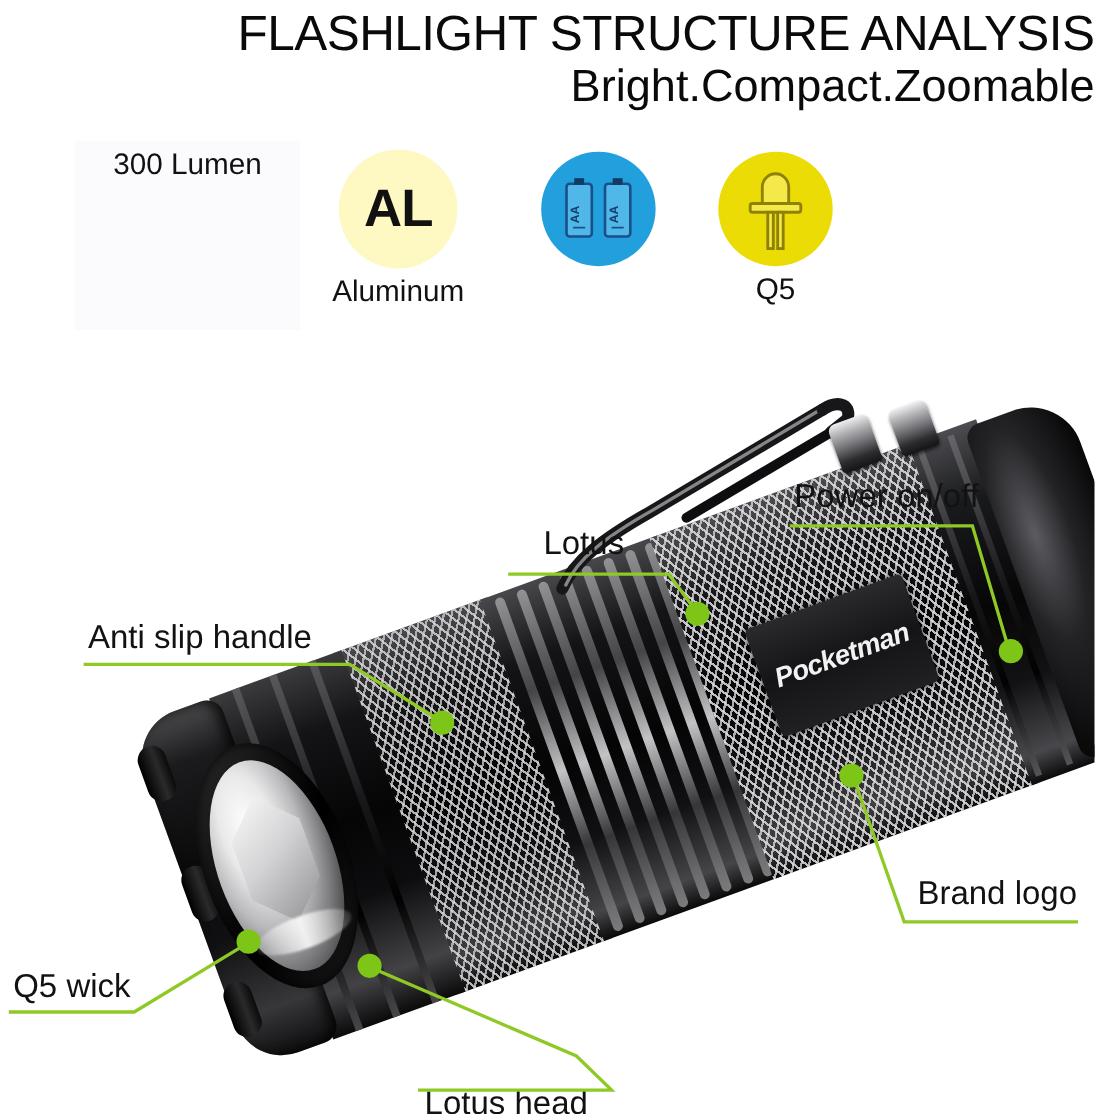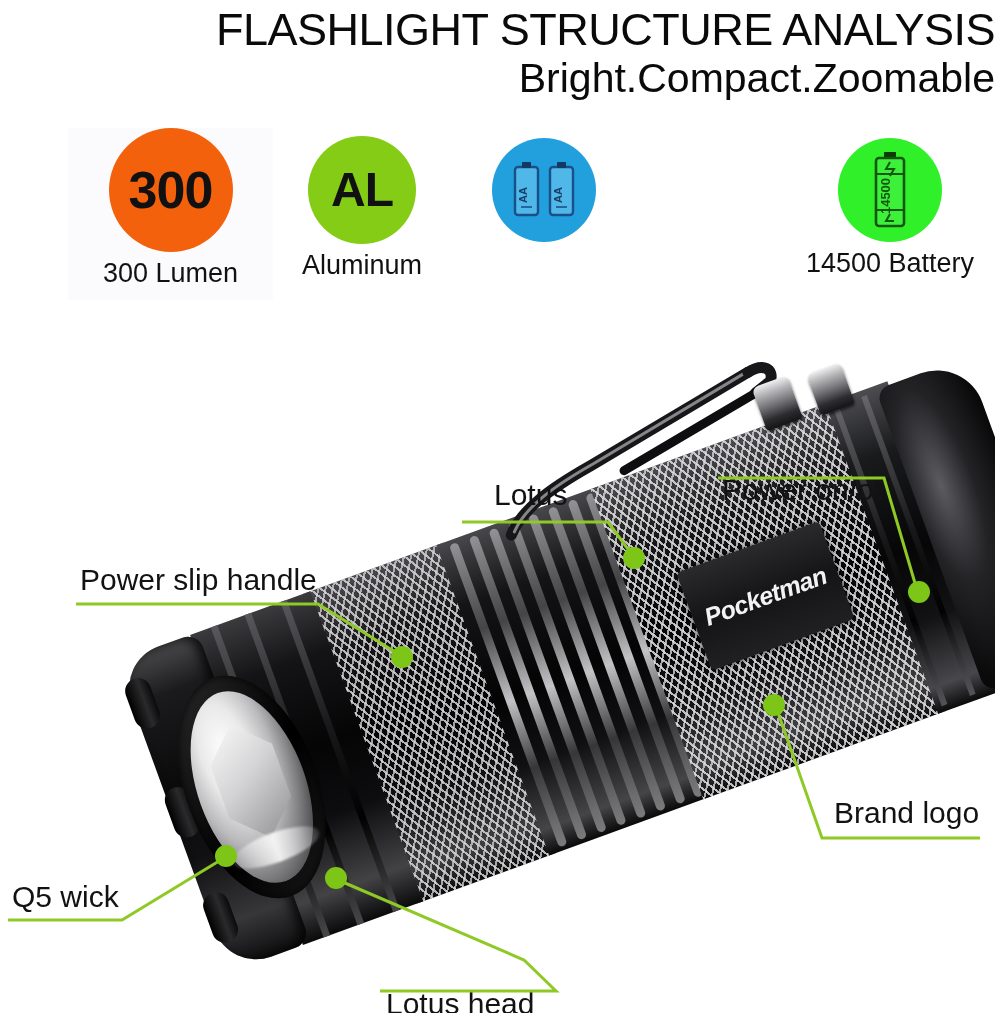--- a/index.html
+++ b/index.html
@@ -300,28 +300,25 @@
 
   <div class="header">
     <div class="title-main">FLASHLIGHT STRUCTURE ANALYSIS</div>
     <div class="title-sub">Bright.Compact.Zoomable</div>
   </div>
 
   <div class="features">
     <div class="lumen-panel"></div>
 
     <div class="feature" style="left:68px; width:205px; z-index:2;">
-      <div class="feat-circle" id="c0" style="width: 124px; height: 124px; background: rgb(244, 97, 13);">
-        <span class="feat-text" style="font-size:52px;">300</span>
-      </div>
       <div class="feat-label bold">300 Lumen</div>
     </div>
 
     <div class="feature" style="left:282px; width:160px;">
-      <div class="feat-circle" id="c1" style="width: 108px; height: 108px; margin-top: 8px; background: #84cc16;">
+      <div class="feat-circle" id="c1" style="width: 108px; height: 108px; margin-top: 8px; background: #fef9c3;">
         <span class="feat-text" style="font-size:48px;">AL</span>
       </div>
       <div class="feat-label">Aluminum</div>
     </div>
 
     <div class="feature" style="left:462px; width:164px;">
       <div class="feat-circle" id="c2" style="width: 104px; height: 104px; margin-top: 10px; background: rgb(33, 160, 221);">
         <svg width="74" height="74" viewBox="0 0 74 74">
           <g stroke="#1b4f8a" stroke-width="2.4" fill="#4fb8e8">
             <rect x="8" y="14" width="23" height="48" rx="3"></rect>
@@ -334,34 +331,34 @@
             <text x="54.5" y="42" text-anchor="middle" transform="rotate(-90 54.5 42)">AA</text>
           </g>
           <g stroke="#1b4f8a" stroke-width="1.6" fill="none">
             <path d="M14 54 h11"></path>
               <path d="M49 54 h11"></path>
           </g>
         </svg>
       </div>
     </div>
 
-
-    <div class="feature" style="left:785px; width:210px;">
-      <div class="feat-circle" id="c4" style="width: 104px; height: 104px; margin-top: 10px; background: rgb(47, 240, 41);">
-        <svg width="60" height="80" viewBox="0 0 60 80">
-          <rect x="24" y="2" width="12" height="7" fill="#0d3b08"></rect>
-          <rect x="16" y="8" width="28" height="68" rx="3" fill="#3df03a" stroke="#14570f" stroke-width="2.6"></rect>
-          <path d="M16 24 h28 M16 60 h28" stroke="#14570f" stroke-width="2.2" fill="none"></path>
-          <path d="M30 12 l-4 7 h8 l-4 7" stroke="#14570f" stroke-width="2" fill="none"></path>
-          <path d="M30 64 l-4 7 h8" stroke="#14570f" stroke-width="2" fill="none"></path>
-          <text x="30" y="46" text-anchor="middle" transform="rotate(-90 30 46)" fill="#14570f" font-family="'Liberation Sans',sans-serif" font-size="13" font-weight="700">14500</text>
+    <div class="feature" style="left:645px; width:120px;">
+      <div class="feat-circle" id="c3" style="width: 104px; height: 104px; margin-top: 10px; background: rgb(236, 220, 6);">
+        <svg width="72" height="78" viewBox="0 0 72 78">
+          <g stroke="#8d8206" stroke-width="2.6" fill="#f5e94a">
+            <path d="M24 34 V19 a12 12 0 0 1 24 0 V34 Z"></path>
+            <rect x="13" y="34" width="46" height="8" rx="2"></rect>
+            <rect x="29" y="42" width="5" height="33"></rect>
+            <rect x="38" y="42" width="5" height="33"></rect>
+          </g>
         </svg>
       </div>
-      <div class="feat-label">14500 Battery</div>
+      <div class="feat-label">Q5</div>
     </div>
+
   </div>
 
   <div class="photo">
     <div class="light-wrap">
 
       <div class="clip">
         <svg width="330" height="92" viewBox="0 0 330 92">
           <path d="M22 86 C 40 66, 72 56, 120 48 L 300 14" stroke="#17171a" stroke-width="11" fill="none" stroke-linecap="round"></path>
           <path d="M26 84 C 44 65, 76 55, 124 47 L 300 13" stroke="#9a9a9e" stroke-width="3" fill="none" stroke-linecap="round" opacity=".85"></path>
           <path d="M300 14 C 318 10, 326 20, 318 30 L 300 36" stroke="#17171a" stroke-width="11" fill="none" stroke-linecap="round"></path>
@@ -435,20 +432,20 @@
     <g fill="#7dc618">
       <circle cx="919" cy="592" r="11"></circle>
       <circle cx="634" cy="558" r="11"></circle>
       <circle cx="402" cy="657" r="11"></circle>
       <circle cx="774" cy="705" r="11"></circle>
       <circle cx="226" cy="856" r="11"></circle>
       <circle cx="336" cy="878" r="11"></circle>
     </g>
   </svg>
 
-  <div class="callout-label" style="left:722px; top:437px;margin-top:38px;">Power on/off</div>
+  <div class="callout-label" style="left:722px; top:437px;">Power on/off</div>
   <div class="callout-label" style="left:494px; top:480px;">Lotus</div>
-  <div class="callout-label" style="left:80px; top:565px;">Power slip handle</div>
+  <div class="callout-label" style="left:80px; top:565px;">Anti slip handle</div>
   <div class="callout-label" style="left:834px; top:798px;">Brand logo</div>
   <div class="callout-label" style="left:12px; top:882px;">Q5 wick</div>
   <div class="callout-label" style="left:386px; top:953px;margin-top:36px;">Lotus head</div>
 
 </div>
 
 </body></html>

